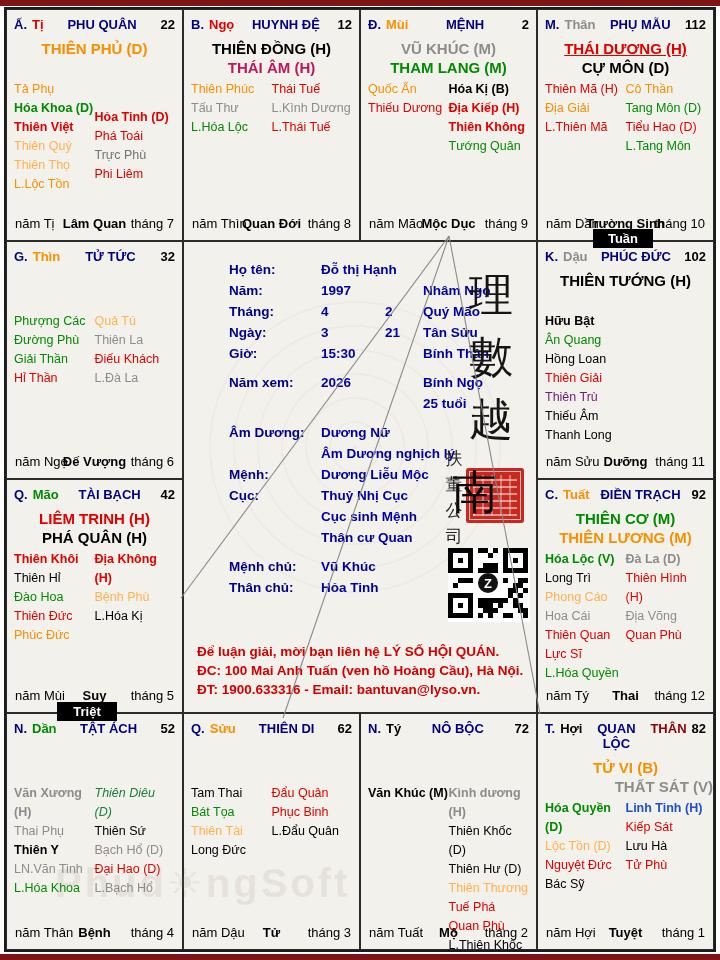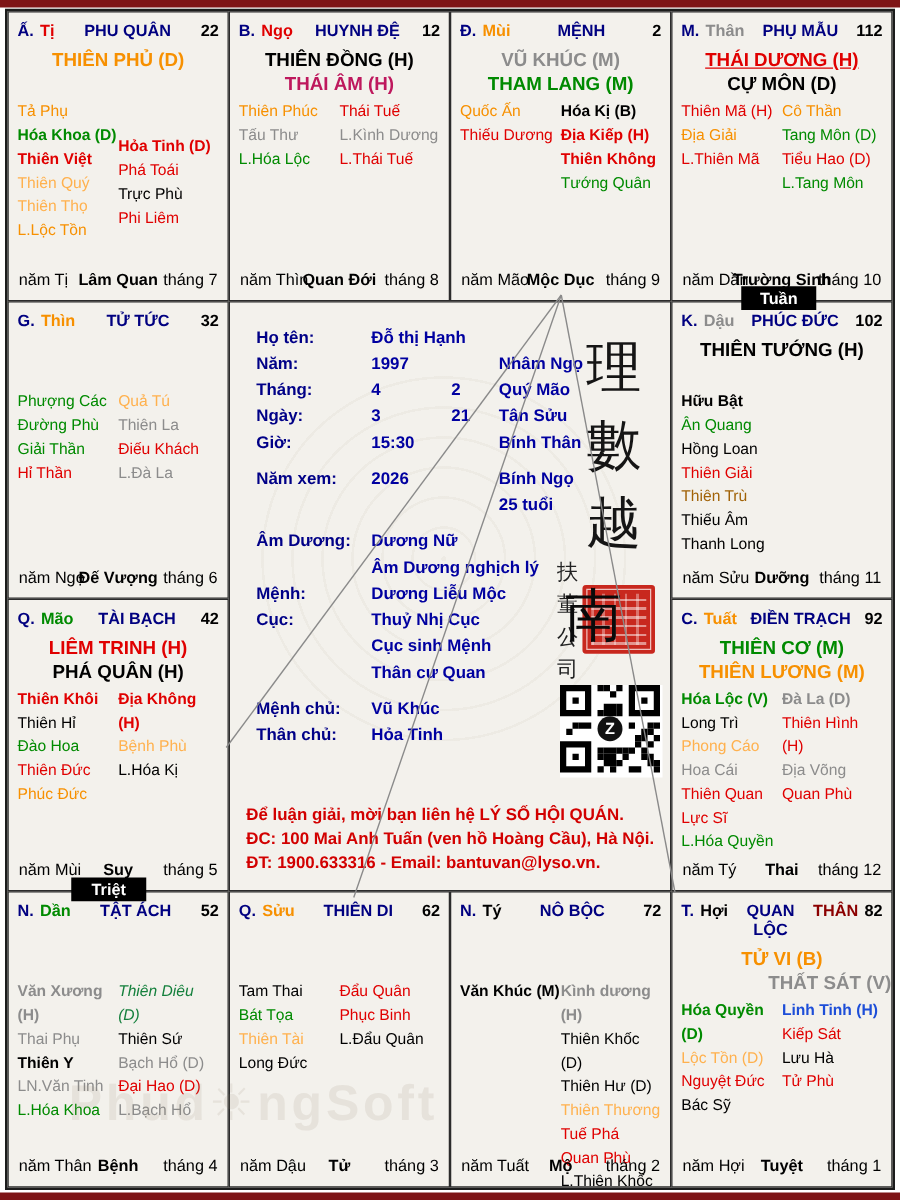--- a/index.html
+++ b/index.html
@@ -24,21 +24,21 @@
   .p-age{color:#000;}
   .p-main{height:40px;margin-top:7px;text-align:center;font-size:15px;font-weight:bold;line-height:19px;}
   .p-cols{display:flex;padding:1px 7px;font-size:12.5px;line-height:19px;}
   .p-col{width:50%;}
   .p-foot{position:absolute;left:8px;right:8px;bottom:9px;font-size:13px;color:#000;display:flex;justify-content:space-between;}
   .p-stage{position:absolute;left:0;right:0;text-align:center;font-weight:bold;}
   
   .c-fields{position:absolute;left:21px;top:17px;font-size:13.5px;font-weight:bold;color:#0000A0;}
   .c-row{line-height:21px;white-space:nowrap;}
   .c-gap{height:8px;}
-  .c-label{display:inline-block;width:92px;color:#000087;}
+  .c-label{display:inline-block;width:92px;color:#000087;margin-left:24px;}
   .c-value{display:inline-block;width:64px;}
   .c-num{display:inline-block;width:38px;}
   .c-stem{display:inline-block;}
   .contact{position:absolute;left:13px;bottom:13px;font-size:13.5px;font-weight:bold;color:#D20000;line-height:19px;white-space:nowrap;}
   
   .callig{position:absolute;left:281px;top:22px;width:52px;text-align:center;
           font-family:"DejaVu Serif","DejaVu Sans",serif;font-size:44px;line-height:62px;color:#151515;}
   .callig-s{position:absolute;left:259px;top:203px;width:22px;text-align:center;
           font-family:"DejaVu Serif","DejaVu Sans",serif;font-size:17px;line-height:26px;color:#222;}
   .seal{position:absolute;left:282px;top:226px;width:58px;height:55px;background:#C8281E;border-radius:3px;
@@ -84,21 +84,21 @@
             <div style="color: rgb(247, 144, 0);">Tả Phụ</div>
             <div style="color: rgb(0, 138, 0); font-weight: bold;">Hóa Khoa (D)</div>
             <div style="color: rgb(224, 0, 0); font-weight: bold;">Thiên Việt</div>
             <div style="color: rgb(255, 177, 78);">Thiên Quý</div>
             <div style="color: rgb(255, 177, 78);">Thiên Thọ</div>
             <div style="color: rgb(247, 144, 0);">L.Lộc Tồn</div>
           </div>
           <div class="p-col">
             <div style="color: rgb(224, 0, 0); font-weight: bold; margin-top: 28px;">Hỏa Tinh (D)</div>
             <div style="color: rgb(224, 0, 0);">Phá Toái</div>
-            <div style="color: #000000;">Trực Phù</div>
+            <div style="color: #737373;">Trực Phù</div>
             <div style="color: rgb(224, 0, 0);">Phi Liêm</div>
           </div>
         </div>
         <div class="p-foot">
           <span>năm Tị</span>
           <span class="p-stage">Lâm Quan</span>
           <span>tháng 7</span>
         </div>
       </div>
     <div class="palace gb">
@@ -226,21 +226,21 @@
         </div>
         <div class="p-main">
           <div style="color: rgb(0, 0, 0);">THIÊN TƯỚNG (H)</div>
         </div>
         <div class="p-cols">
           <div class="p-col">
             <div style="color: rgb(0, 0, 0); font-weight: bold;">Hữu Bật</div>
             <div style="color: rgb(0, 138, 0);">Ân Quang</div>
             <div style="color: rgb(0, 0, 0);">Hồng Loan</div>
             <div style="color: rgb(224, 0, 0);">Thiên Giải</div>
-            <div style="color: #a16207;">Thiên Trù</div>
+            <div style="color: #701a75;">Thiên Trù</div>
             <div style="color: rgb(0, 0, 0);">Thiếu Âm</div>
             <div style="color: rgb(0, 0, 0);">Thanh Long</div>
           </div>
           <div class="p-col"></div>
         </div>
         <div class="p-foot">
           <span>năm Sửu</span>
           <span class="p-stage">Dưỡng</span>
           <span>tháng 11</span>
         </div>

